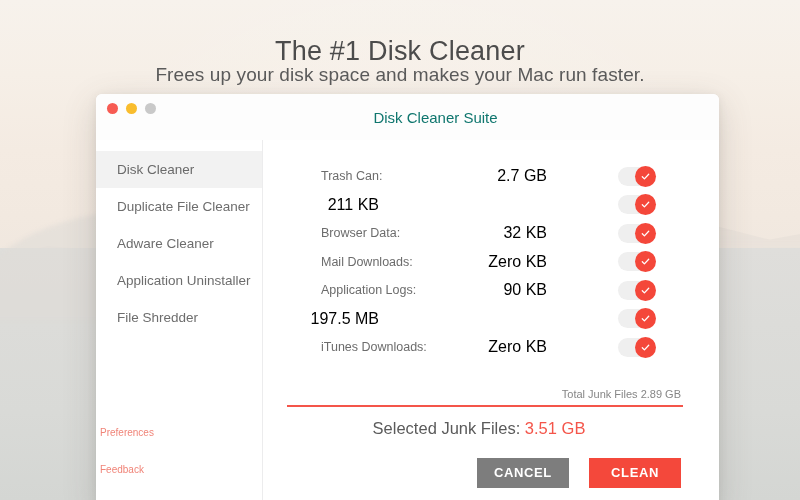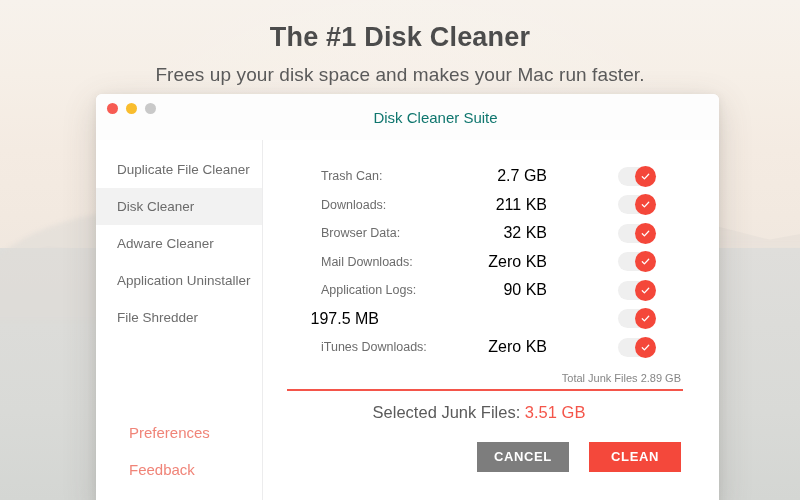--- a/index.html
+++ b/index.html
@@ -75,25 +75,25 @@
   .bg-vignette {
     position: absolute;
     inset: 0;
     background: radial-gradient(ellipse at 50% 40%, rgba(255,255,255,0.18) 0%, rgba(240,236,231,0.0) 60%);
     pointer-events: none;
   }
 
   
   .headline {
     position: absolute;
-    left: 0; top: 22px;
+    left: 0; top: 36px;
     width: 800px;
     text-align: center;
     font-size: 27px;
-    font-weight: 700;
+    font-weight: 400;
     color: #4c4c4c;
     letter-spacing: 0.2px;
   }
 
   .subheadline {
     position: absolute;
     left: 0; top: 64px;
     width: 800px;
     text-align: center;
     font-size: 19px;
@@ -189,22 +189,22 @@
   .sidebar-spacer { flex: 1 1 auto; }
 
   .sidebar-links {
     padding-bottom: 18px;
   }
 
   .side-link {
     height: 37px;
     display: flex;
     align-items: center;
-    padding-left: 33px;
-    font-size: 15px;
+    padding-left: 4px;
+    font-size: 10px;
     color: #f08478;
     cursor: pointer;
   }
 
   
   .main {
     flex: 1 1 auto;
     position: relative;
     background: #ffffff;
     padding: 0 24px 0 24px;
@@ -261,21 +261,21 @@
     background: #f4473a;
     display: flex;
     align-items: center;
     justify-content: center;
   }
 
   .toggle .knob svg { display: block; }
 
   
   .totals {
-    margin-top: 10px;
+    margin-top: 26px;
     padding-right: 12px;
   }
 
   .total-junk {
     text-align: right;
     font-size: 11px;
     color: #868686;
     padding-right: 2px;
   }
 
@@ -340,25 +340,25 @@
         <span class="tl tl-min"></span>
         <span class="tl tl-zoom"></span>
       </div>
       <div class="window-title">Disk Cleaner Suite</div>
     </div>
 
     <div class="window-body">
 
       <nav class="sidebar">
         <ul class="nav-list">
+          <li class="nav-item selected">
+            <span>Disk Cleaner</span>
+          </li>
           <li class="nav-item">
             <span>Duplicate File Cleaner</span>
-          </li>
-          <li class="nav-item selected">
-            <span>Disk Cleaner</span>
           </li>
           <li class="nav-item">
             <span>Adware Cleaner</span>
           </li>
           <li class="nav-item">
             <span>Application Uninstaller</span>
           </li>
           <li class="nav-item">
             <span>File Shredder</span>
           </li>
@@ -388,21 +388,20 @@
                 <span class="knob">
                   <svg width="11" height="11" viewBox="0 0 12 12">
                       <path d="M2.5 6.3 L4.8 8.6 L9.5 3.6" stroke="#ffffff" stroke-width="1.4" fill="none" stroke-linecap="round" stroke-linejoin="round"></path>
                     </svg>
                 </span>
               </span>
             </div>
           </div>
 
           <div class="junk-row">
-            <div class="junk-label">Downloads:</div>
             <div class="junk-size">211 KB</div>
             <div class="toggle-cell">
               <span class="toggle">
                 <span class="knob">
                   <svg width="11" height="11" viewBox="0 0 12 12">
                       <path d="M2.5 6.3 L4.8 8.6 L9.5 3.6" stroke="#ffffff" stroke-width="1.4" fill="none" stroke-linecap="round" stroke-linejoin="round"></path>
                     </svg>
                 </span>
               </span>
             </div>

